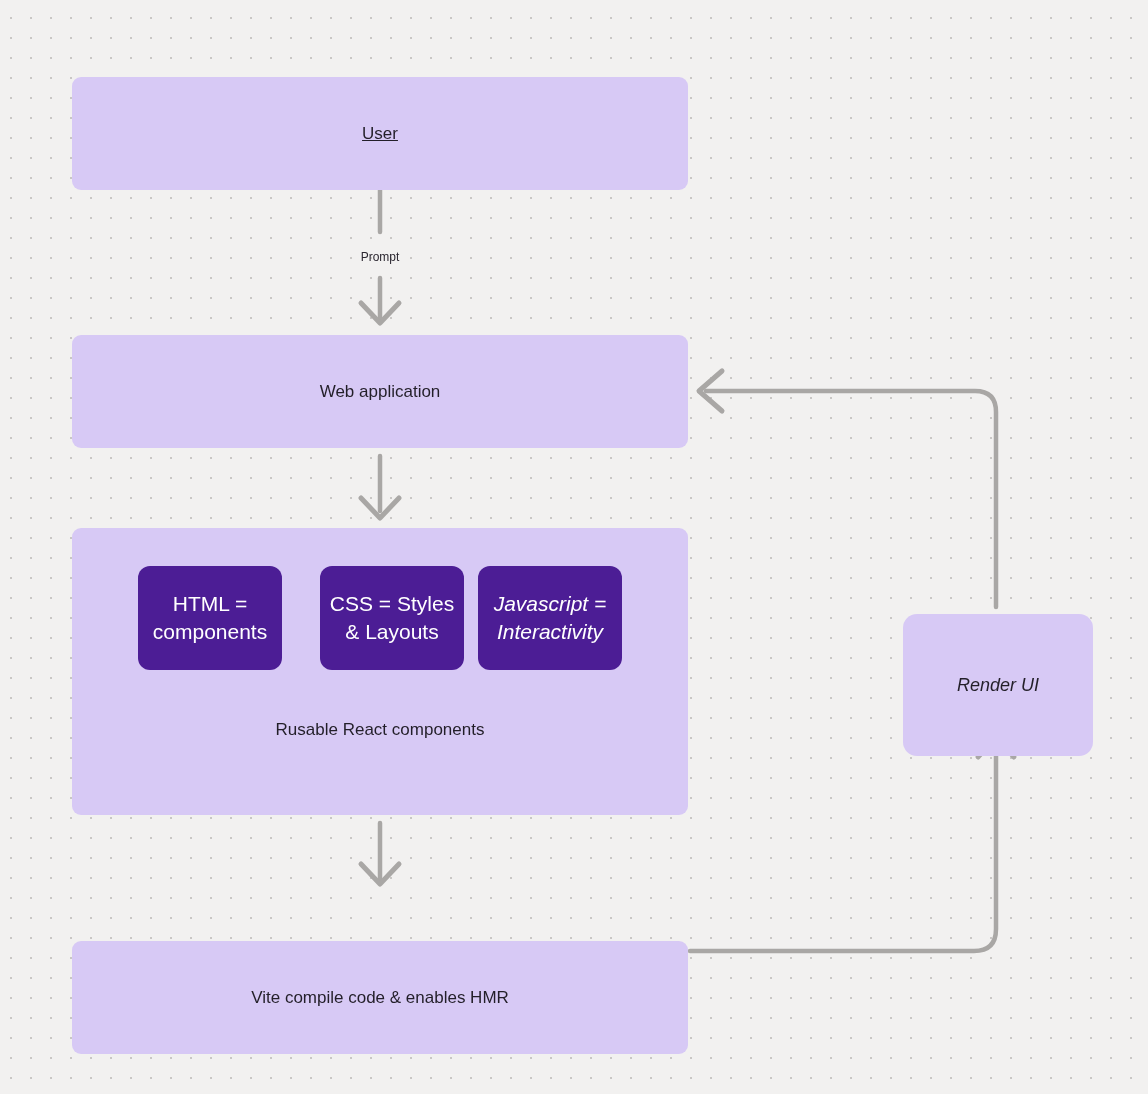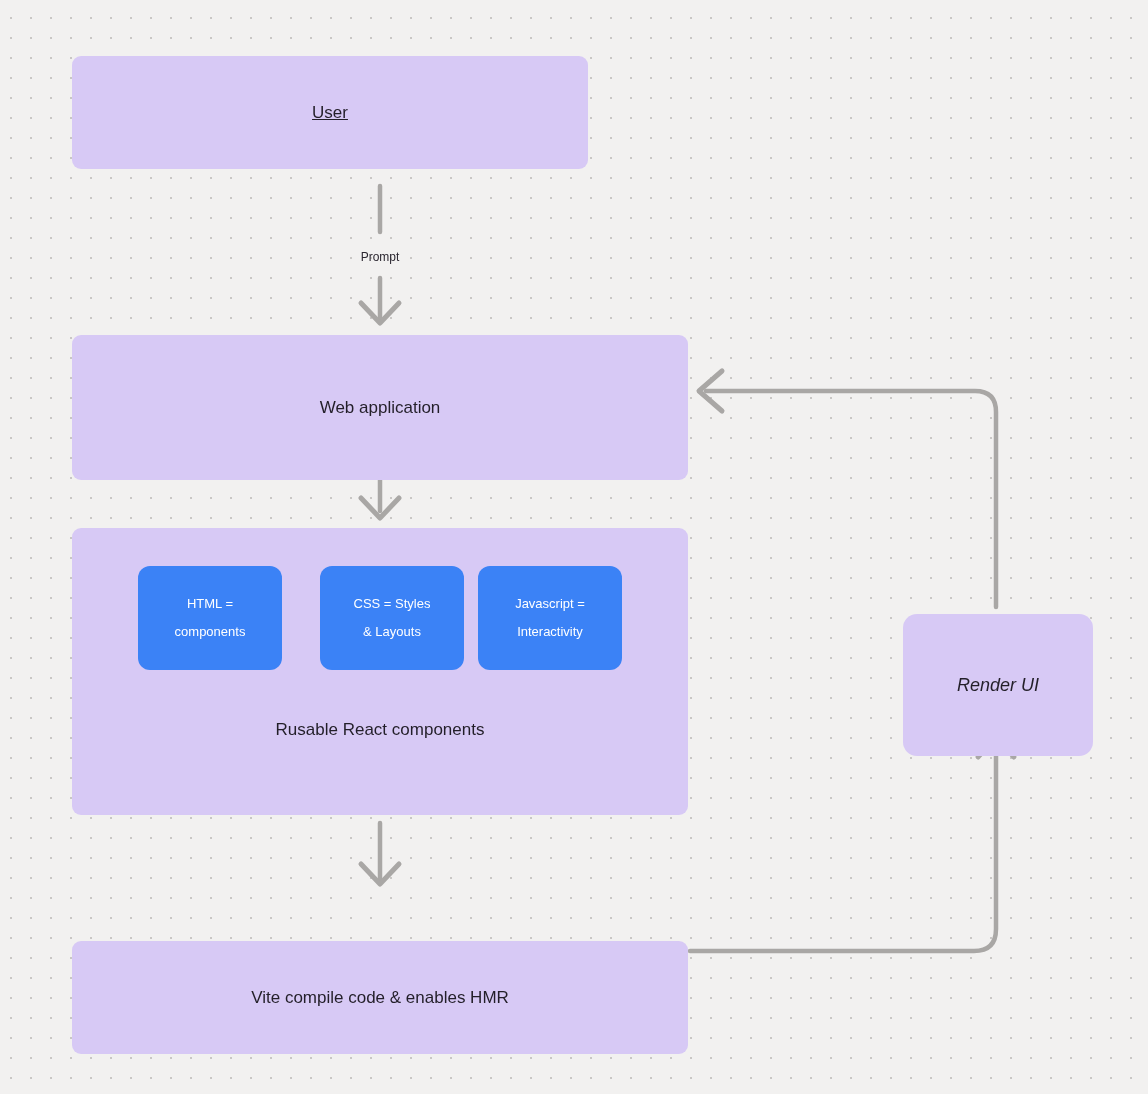--- a/index.html
+++ b/index.html
@@ -17,34 +17,34 @@
   .node{
     position:absolute;
     background:#d7c9f5;
     border-radius:9px;
     display:flex;align-items:center;justify-content:center;
     color:#231f29;
     font-size:17px;font-weight:500;
     z-index:2;
     text-align:center;
   }
-  .node-user{left:72px;top:56px;width:516px;height:113px;text-decoration:underline;}
-  .node-webapp{left:72px;top:335px;width:616px;height:145px;}
+  .node-user{left:72px;top:77px;width:616px;height:113px;text-decoration:underline;}
+  .node-webapp{left:72px;top:335px;width:616px;height:113px;}
   .node-group{left:72px;top:528px;width:616px;height:287px;display:block;}
   .node-vite{left:72px;top:941px;width:616px;height:113px;}
   .node-render{left:903px;top:614px;width:190px;height:142px;border-radius:14px;font-size:18px;font-style:italic;}
   .chip{
     position:absolute;top:38px;width:144px;height:104px;
-    background:#3b82f6;border-radius:12px;
+    background:#4c1d95;border-radius:12px;
     display:flex;flex-direction:column;align-items:center;justify-content:center;
-    color:#ffffff;font-size:13px;font-weight:500;line-height:28px;
+    color:#ffffff;font-size:21px;font-weight:500;line-height:28px;
   }
   .chip-1{left:66px;}
   .chip-2{left:236px;margin-left:12px;}
-  .chip-3{left:406px;}
+  .chip-3{left:406px;font-style:italic;}
   .group-caption{
     position:absolute;left:0;top:188px;width:100%;height:28px;line-height:28px;
     text-align:center;color:#231f29;font-size:17px;font-weight:500;
   }
   .edge-label{
     position:absolute;left:305px;top:245px;width:150px;height:24px;line-height:24px;
     text-align:center;color:#2b2730;font-size:12px;font-weight:500;z-index:2;
   }
 </style>
 </head>

